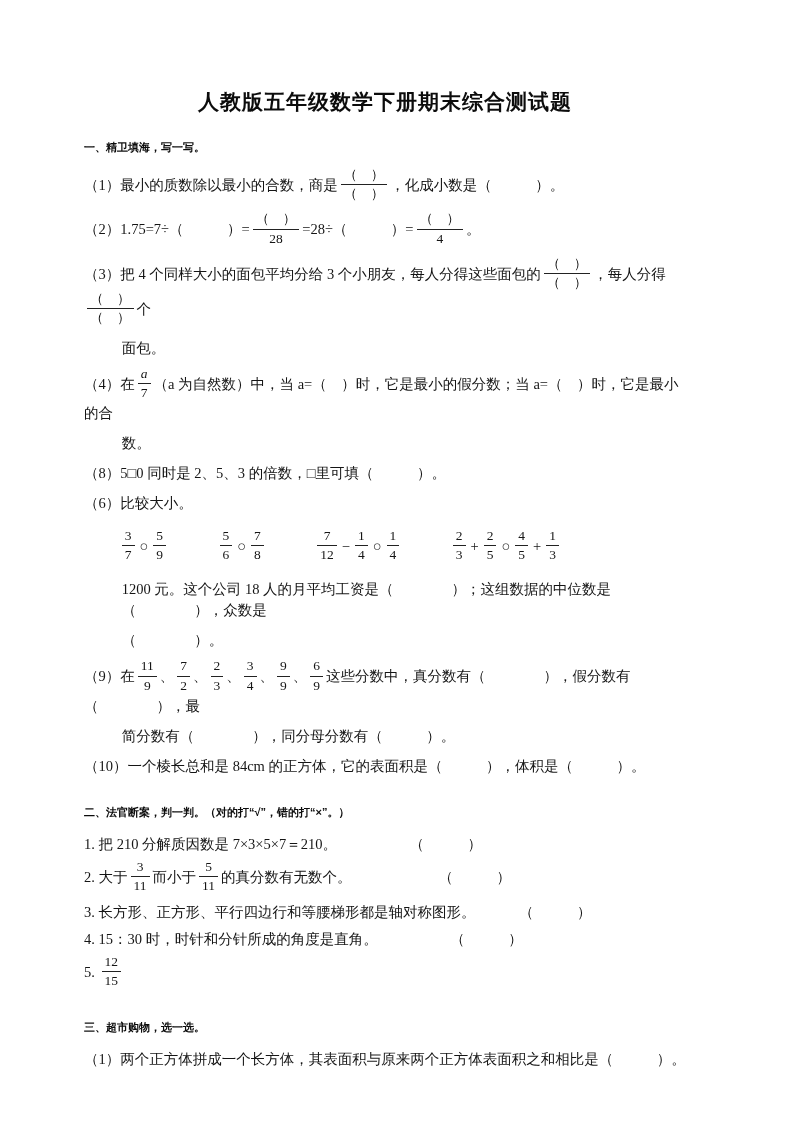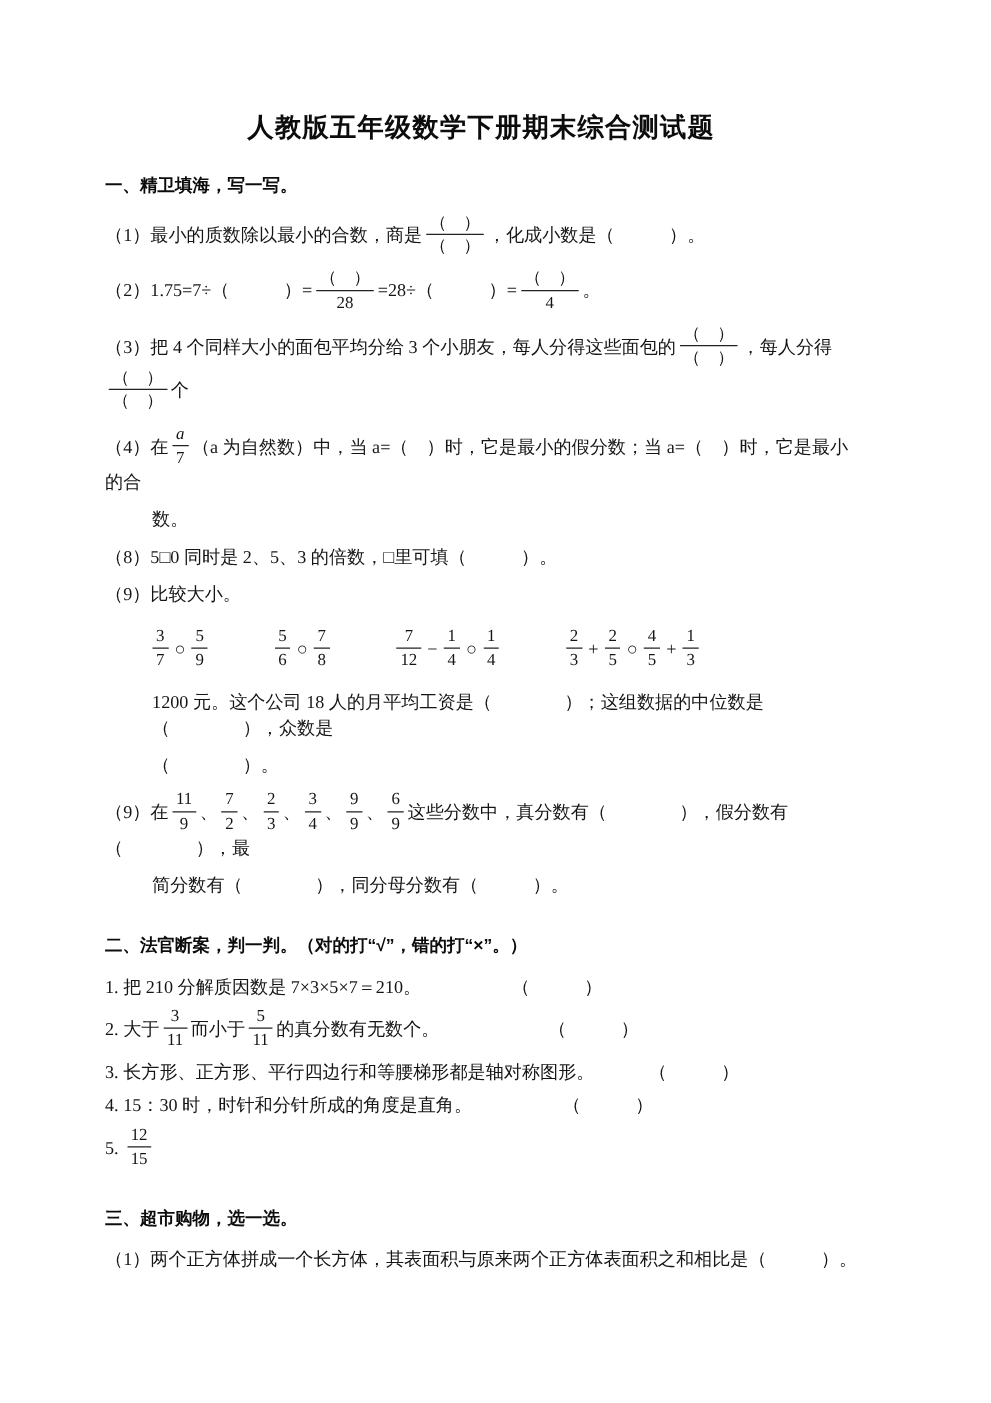--- a/index.html
+++ b/index.html
@@ -10,21 +10,21 @@
   }
   .page{box-sizing:border-box;width:770px;height:1122px;padding:88px 84px 30px 84px;}
   h1.title{
     font-family:"Liberation Sans","DejaVu Sans",sans-serif;
     font-size:21px;font-weight:700;text-align:center;
     margin:0 0 24px 0;letter-spacing:1px;color:#0c0c0c;
   }
   .sec{margin:0 0 28px 0;}
   .sec-heading{
     font-family:"Liberation Sans","DejaVu Sans",sans-serif;
-    font-size:14px;font-weight:700;margin:0 0 14px 0;color:#0c0c0c;
+    font-size:11px;font-weight:700;margin:0 0 14px 0;color:#0c0c0c;
   }
   .line{
     font-size:14.5px;line-height:1.45;margin:0 0 9px 0;
     white-space:normal;
   }
   .sec-judge .line{margin-bottom:6px;}
   .indent{padding-left:2.6em;}
   .math-row{padding-left:2.4em;margin:16px 0 14px 0;}
   .math-row span[data-name="text-run"]{margin:0 2px;}
   .frac{
@@ -39,29 +39,31 @@
 <body>
 
 <div class="page" data-name="worksheet-page">
   <h1 class="title" data-name="page-title">人教版五年级数学下册期末综合测试题</h1>
   <div data-name="sections">
       <section class="sec sec-fill" data-name="section-fill">
         <h2 class="sec-heading" data-name="section-heading">一、精卫填海，写一写。</h2>
         <p class="line" data-name="question-line"><span data-name="text-run">（1）最小的质数除以最小的合数，商是</span><span class="frac" data-name="fraction"><span class="num" data-name="fraction-numerator">（　）</span><span class="den" data-name="fraction-denominator">（　）</span></span><span data-name="text-run">，化成小数是（　　　）。</span></p>
         <p class="line" data-name="question-line"><span data-name="text-run">（2）1.75=7÷（　　　）=</span><span class="frac" data-name="fraction"><span class="num" data-name="fraction-numerator">（　）</span><span class="den" data-name="fraction-denominator">28</span></span><span data-name="text-run">=28÷（　　　）=</span><span class="frac" data-name="fraction"><span class="num" data-name="fraction-numerator">（　）</span><span class="den" data-name="fraction-denominator">4</span></span><span data-name="text-run">。</span></p>
         <p class="line" data-name="question-line"><span data-name="text-run">（3）把 4 个同样大小的面包平均分给 3 个小朋友，每人分得这些面包的</span><span class="frac" data-name="fraction"><span class="num" data-name="fraction-numerator">（　）</span><span class="den" data-name="fraction-denominator">（　）</span></span><span data-name="text-run">，每人分得</span><span class="frac" data-name="fraction"><span class="num" data-name="fraction-numerator">（　）</span><span class="den" data-name="fraction-denominator">（　）</span></span><span data-name="text-run">个</span></p>
+        <p class="line indent" data-name="question-line"><span data-name="text-run">面包。</span></p>
         <p class="line" data-name="question-line"><span data-name="text-run">（4）在</span><span class="frac it" data-name="fraction"><span class="num" data-name="fraction-numerator">a</span><span class="den" data-name="fraction-denominator">7</span></span><span data-name="text-run">（a 为自然数）中，当 a=（　）时，它是最小的假分数；当 a=（　）时，它是最小的合</span></p>
         <p class="line indent" data-name="question-line"><span data-name="text-run">数。</span></p>
         <p class="line" data-name="question-line"><span data-name="text-run">（8）5□0 同时是 2、5、3 的倍数，□里可填（　　　）。</span></p>
-        <p class="line" data-name="question-line"><span data-name="text-run">（9）比较大小。</span></p>
+        <p class="line" data-name="question-line"><span data-name="text-run">（6）比较大小。</span></p>
         <p class="line math-row" data-name="question-line"><span class="frac" data-name="fraction"><span class="num" data-name="fraction-numerator">3</span><span class="den" data-name="fraction-denominator">7</span></span><span data-name="text-run">○</span><span class="frac" data-name="fraction"><span class="num" data-name="fraction-numerator">5</span><span class="den" data-name="fraction-denominator">9</span></span><span data-name="text-run">　　　</span><span class="frac" data-name="fraction"><span class="num" data-name="fraction-numerator">5</span><span class="den" data-name="fraction-denominator">6</span></span><span data-name="text-run">○</span><span class="frac" data-name="fraction"><span class="num" data-name="fraction-numerator">7</span><span class="den" data-name="fraction-denominator">8</span></span><span data-name="text-run">　　　</span><span class="frac" data-name="fraction"><span class="num" data-name="fraction-numerator">7</span><span class="den" data-name="fraction-denominator">12</span></span><span data-name="text-run">−</span><span class="frac" data-name="fraction"><span class="num" data-name="fraction-numerator">1</span><span class="den" data-name="fraction-denominator">4</span></span><span data-name="text-run">○</span><span class="frac" data-name="fraction"><span class="num" data-name="fraction-numerator">1</span><span class="den" data-name="fraction-denominator">4</span></span><span data-name="text-run">　　　</span><span class="frac" data-name="fraction"><span class="num" data-name="fraction-numerator">2</span><span class="den" data-name="fraction-denominator">3</span></span><span data-name="text-run">+</span><span class="frac" data-name="fraction"><span class="num" data-name="fraction-numerator">2</span><span class="den" data-name="fraction-denominator">5</span></span><span data-name="text-run">○</span><span class="frac" data-name="fraction"><span class="num" data-name="fraction-numerator">4</span><span class="den" data-name="fraction-denominator">5</span></span><span data-name="text-run">+</span><span class="frac" data-name="fraction"><span class="num" data-name="fraction-numerator">1</span><span class="den" data-name="fraction-denominator">3</span></span></p>
         <p class="line indent" data-name="question-line"><span data-name="text-run">1200 元。这个公司 18 人的月平均工资是（　　　　）；这组数据的中位数是（　　　　），众数是</span></p>
         <p class="line indent" data-name="question-line"><span data-name="text-run">（　　　　）。</span></p>
         <p class="line" data-name="question-line"><span data-name="text-run">（9）在</span><span class="frac" data-name="fraction"><span class="num" data-name="fraction-numerator">11</span><span class="den" data-name="fraction-denominator">9</span></span><span data-name="text-run">、</span><span class="frac" data-name="fraction"><span class="num" data-name="fraction-numerator">7</span><span class="den" data-name="fraction-denominator">2</span></span><span data-name="text-run">、</span><span class="frac" data-name="fraction"><span class="num" data-name="fraction-numerator">2</span><span class="den" data-name="fraction-denominator">3</span></span><span data-name="text-run">、</span><span class="frac" data-name="fraction"><span class="num" data-name="fraction-numerator">3</span><span class="den" data-name="fraction-denominator">4</span></span><span data-name="text-run">、</span><span class="frac" data-name="fraction"><span class="num" data-name="fraction-numerator">9</span><span class="den" data-name="fraction-denominator">9</span></span><span data-name="text-run">、</span><span class="frac" data-name="fraction"><span class="num" data-name="fraction-numerator">6</span><span class="den" data-name="fraction-denominator">9</span></span><span data-name="text-run">这些分数中，真分数有（　　　　），假分数有（　　　　），最</span></p>
         <p class="line indent" data-name="question-line"><span data-name="text-run">简分数有（　　　　），同分母分数有（　　　）。</span></p>
+        <p class="line" data-name="question-line"><span data-name="text-run">（10）一个棱长总和是 84cm 的正方体，它的表面积是（　　　），体积是（　　　）。</span></p>
       </section>
       <section class="sec sec-judge" data-name="section-judge">
         <h2 class="sec-heading" data-name="section-heading">二、法官断案，判一判。（对的打“√”，错的打“×”。）</h2>
         <p class="line" data-name="question-line"><span data-name="text-run">1.  把 210 分解质因数是 7×3×5×7＝210。　　　　　（　　　）</span></p>
         <p class="line" data-name="question-line"><span data-name="text-run">2.  大于</span><span class="frac" data-name="fraction"><span class="num" data-name="fraction-numerator">3</span><span class="den" data-name="fraction-denominator">11</span></span><span data-name="text-run">而小于</span><span class="frac" data-name="fraction"><span class="num" data-name="fraction-numerator">5</span><span class="den" data-name="fraction-denominator">11</span></span><span data-name="text-run">的真分数有无数个。　　　　　　（　　　）</span></p>
         <p class="line" data-name="question-line"><span data-name="text-run">3.  长方形、正方形、平行四边行和等腰梯形都是轴对称图形。　　　（　　　）</span></p>
         <p class="line" data-name="question-line"><span data-name="text-run">4.  15：30 时，时针和分针所成的角度是直角。　　　　　（　　　）</span></p>
         <p class="line" data-name="question-line"><span data-name="text-run">5.  </span><span class="frac" data-name="fraction"><span class="num" data-name="fraction-numerator">12</span><span class="den" data-name="fraction-denominator">15</span></span></p>
       </section>
       <section class="sec sec-choose" data-name="section-choose">

